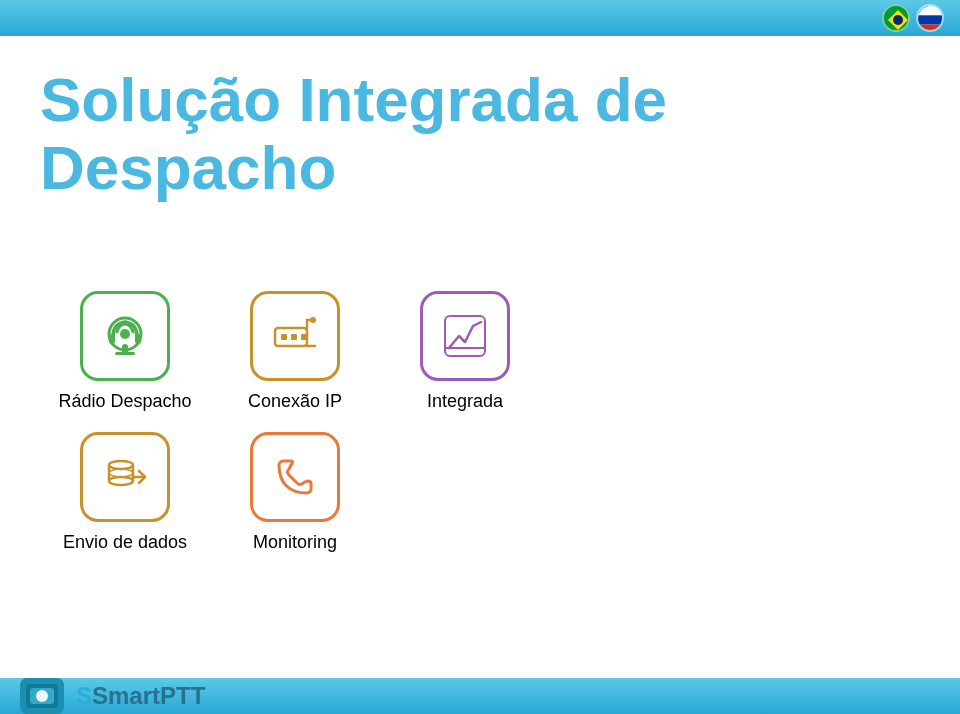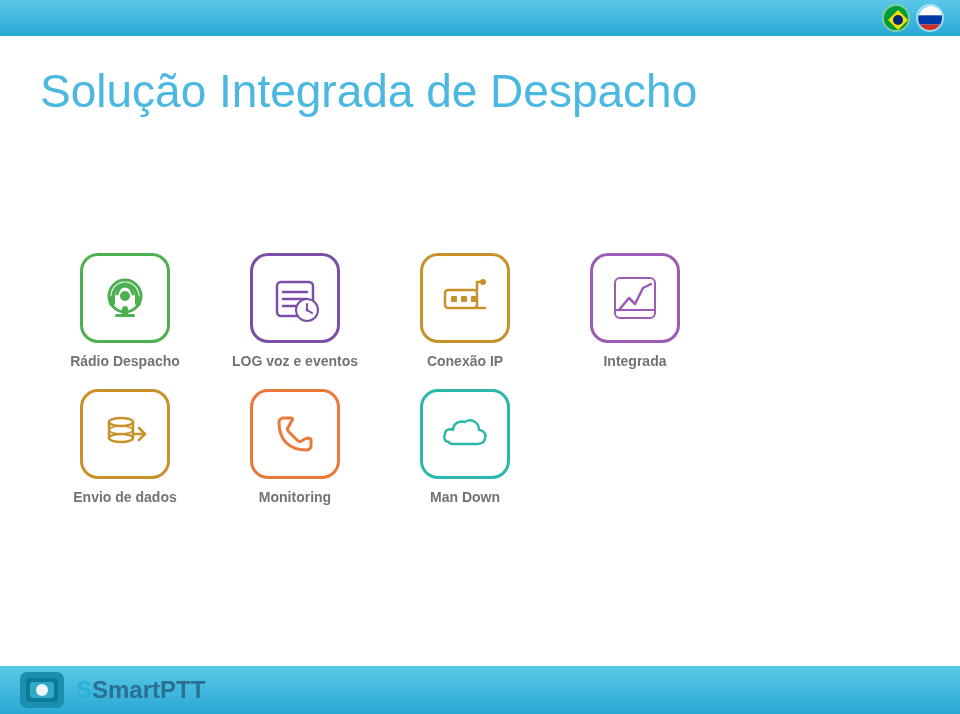--- a/index.html
+++ b/index.html
@@ -35,21 +35,21 @@
       height: 28px;
       border-radius: 50%;
       overflow: hidden;
       border: 2px solid rgba(255,255,255,0.5);
     }
 
     
     .bottom-bar {
       position: absolute;
       bottom: 0; left: 0; right: 0;
-      height: 48px;
+      height: 36px;
       background: linear-gradient(to bottom, #5bc8e8, #29a8d4);
       display: flex;
       align-items: center;
       padding-left: 20px;
     }
 
     .logo-area {
       display: flex;
       align-items: center;
       gap: 6px;
@@ -60,22 +60,22 @@
       position: absolute;
       top: 36px;
       bottom: 52px;
       left: 0; right: 0;
       padding: 30px 40px 20px 40px;
       display: flex;
       flex-direction: column;
     }
 
     .page-title {
-      font-size: 46px;
-      font-weight: 400;
+      font-size: 62px;
+      font-weight: 700;
       color: #4ab8e0;
       line-height: 1.1;
     }
 
     
     .icon-grid {
       display: flex;
       flex-direction: column;
       gap: 20px;
       flex: 1;
@@ -105,24 +105,24 @@
       align-items: center;
       justify-content: center;
     }
 
     .icon-box svg {
       width: 60px;
       height: 60px;
     }
 
     .icon-label {
-      font-size: 14px;
-      color: #737373;
+      font-size: 18px;
+      color: #000000;
       text-align: center;
-      font-weight: 700;
+      font-weight: 400;
     }
 
     
     .green-box { background: #4caf50; border: 3px solid #4caf50; background: transparent; border: 3px solid #4caf50; border-radius: 18px; }
     .blue-box { background: transparent; border: 3px solid #29b6d8; border-radius: 18px; }
     .purple-box { background: transparent; border: 3px solid #7b4fa6; border-radius: 18px; }
     .gold-box { background: transparent; border: 3px solid #c8922a; border-radius: 18px; }
     .violet-box { background: transparent; border: 3px solid #9c5bb5; border-radius: 18px; }
     .orange-gold-box { background: transparent; border: 3px solid #c8922a; border-radius: 18px; }
     .cyan-box { background: transparent; border: 3px solid #1baac0; border-radius: 18px; }
@@ -175,38 +175,20 @@
 
             <path d="M18 30 Q18 18 30 16 Q42 18 42 30" stroke="#4caf50" stroke-width="3.5" fill="none" stroke-linecap="round"></path>
             <rect x="14" y="28" width="6" height="10" rx="3" fill="#4caf50"></rect>
             <rect x="40" y="28" width="6" height="10" rx="3" fill="#4caf50"></rect>
           </svg>
         </div>
         <span class="icon-label">Rádio Despacho</span>
       </div>
 
 
-      <div class="icon-item">
-        <div class="icon-box purple-box">
-          <svg viewBox="0 0 60 60" fill="none" xmlns="http://www.w3.org/2000/svg">
-
-            <rect x="12" y="14" width="36" height="34" rx="4" fill="none" stroke="#7b4fa6" stroke-width="2.5"></rect>
-            <line x1="18" y1="24" x2="42" y2="24" stroke="#7b4fa6" stroke-width="2.5" stroke-linecap="round"></line>
-            <line x1="18" y1="31" x2="42" y2="31" stroke="#7b4fa6" stroke-width="2.5" stroke-linecap="round"></line>
-            <line x1="18" y1="38" x2="34" y2="38" stroke="#7b4fa6" stroke-width="2.5" stroke-linecap="round"></line>
-
-            <circle cx="42" cy="42" r="11" fill="white" stroke="#7b4fa6" stroke-width="2"></circle>
-            <circle cx="42" cy="42" r="9" fill="white"></circle>
-            <line x1="42" y1="36" x2="42" y2="42" stroke="#7b4fa6" stroke-width="2" stroke-linecap="round"></line>
-            <line x1="42" y1="42" x2="47" y2="45" stroke="#7b4fa6" stroke-width="2" stroke-linecap="round"></line>
-            <circle cx="42" cy="42" r="1.5" fill="#7b4fa6"></circle>
-          </svg>
-        </div>
-        <span class="icon-label">LOG voz e eventos</span>
-      </div>
 
       <div class="icon-item">
         <div class="icon-box gold-box">
           <svg viewBox="0 0 60 60" fill="none" xmlns="http://www.w3.org/2000/svg">
 
             <rect x="10" y="22" width="32" height="18" rx="3" fill="none" stroke="#c8922a" stroke-width="2.5"></rect>
             <rect x="16" y="28" width="6" height="6" rx="1" fill="#c8922a"></rect>
             <rect x="26" y="28" width="6" height="6" rx="1" fill="#c8922a"></rect>
             <rect x="36" y="28" width="6" height="6" rx="1" fill="#c8922a"></rect>
             <path d="M42 22 L42 14 L48 14" stroke="#c8922a" stroke-width="2.5" stroke-linecap="round"></path>
@@ -255,29 +237,20 @@
       <div class="icon-item">
         <div class="icon-box orange-box">
           <svg viewBox="0 0 60 60" fill="none" xmlns="http://www.w3.org/2000/svg">
 
             <path d="M18 14 C16 14 14 16 14 18 C14 36 24 46 42 46 C44 46 46 44 46 42 L46 36 C46 34 44 34 42 34 L38 36 C36 38 34 38 32 36 L24 28 C22 26 22 24 24 22 L26 18 C28 16 28 14 26 14 Z" stroke="#e8793a" stroke-width="3" fill="none" stroke-linecap="round" stroke-linejoin="round"></path>
           </svg>
         </div>
         <span class="icon-label">Monitoring</span>
       </div>
 
-      <div class="icon-item">
-        <div class="icon-box teal-box">
-          <svg viewBox="0 0 60 60" fill="none" xmlns="http://www.w3.org/2000/svg">
-
-            <path d="M14 38 C10 38 8 34 10 30 C10 26 14 24 18 26 C18 20 24 16 30 18 C36 14 44 18 44 26 C48 26 52 30 50 34 C50 38 46 40 42 40 L18 40 C16 40 14 39 14 38 Z" stroke="#2ab8aa" stroke-width="2.5" fill="none" stroke-linecap="round" stroke-linejoin="round"></path>
-          </svg>
-        </div>
-        <span class="icon-label">Man Down</span>
-      </div>
     </div>
   </div>
 </div>
 
 <div class="bottom-bar">
   <div class="logo-area">
 
     <div style="display:flex;align-items:center;">
       <svg width="44" height="36" viewBox="0 0 44 36" fill="none">
         <rect x="0" y="0" width="44" height="36" rx="7" fill="#1a8faf"></rect>

